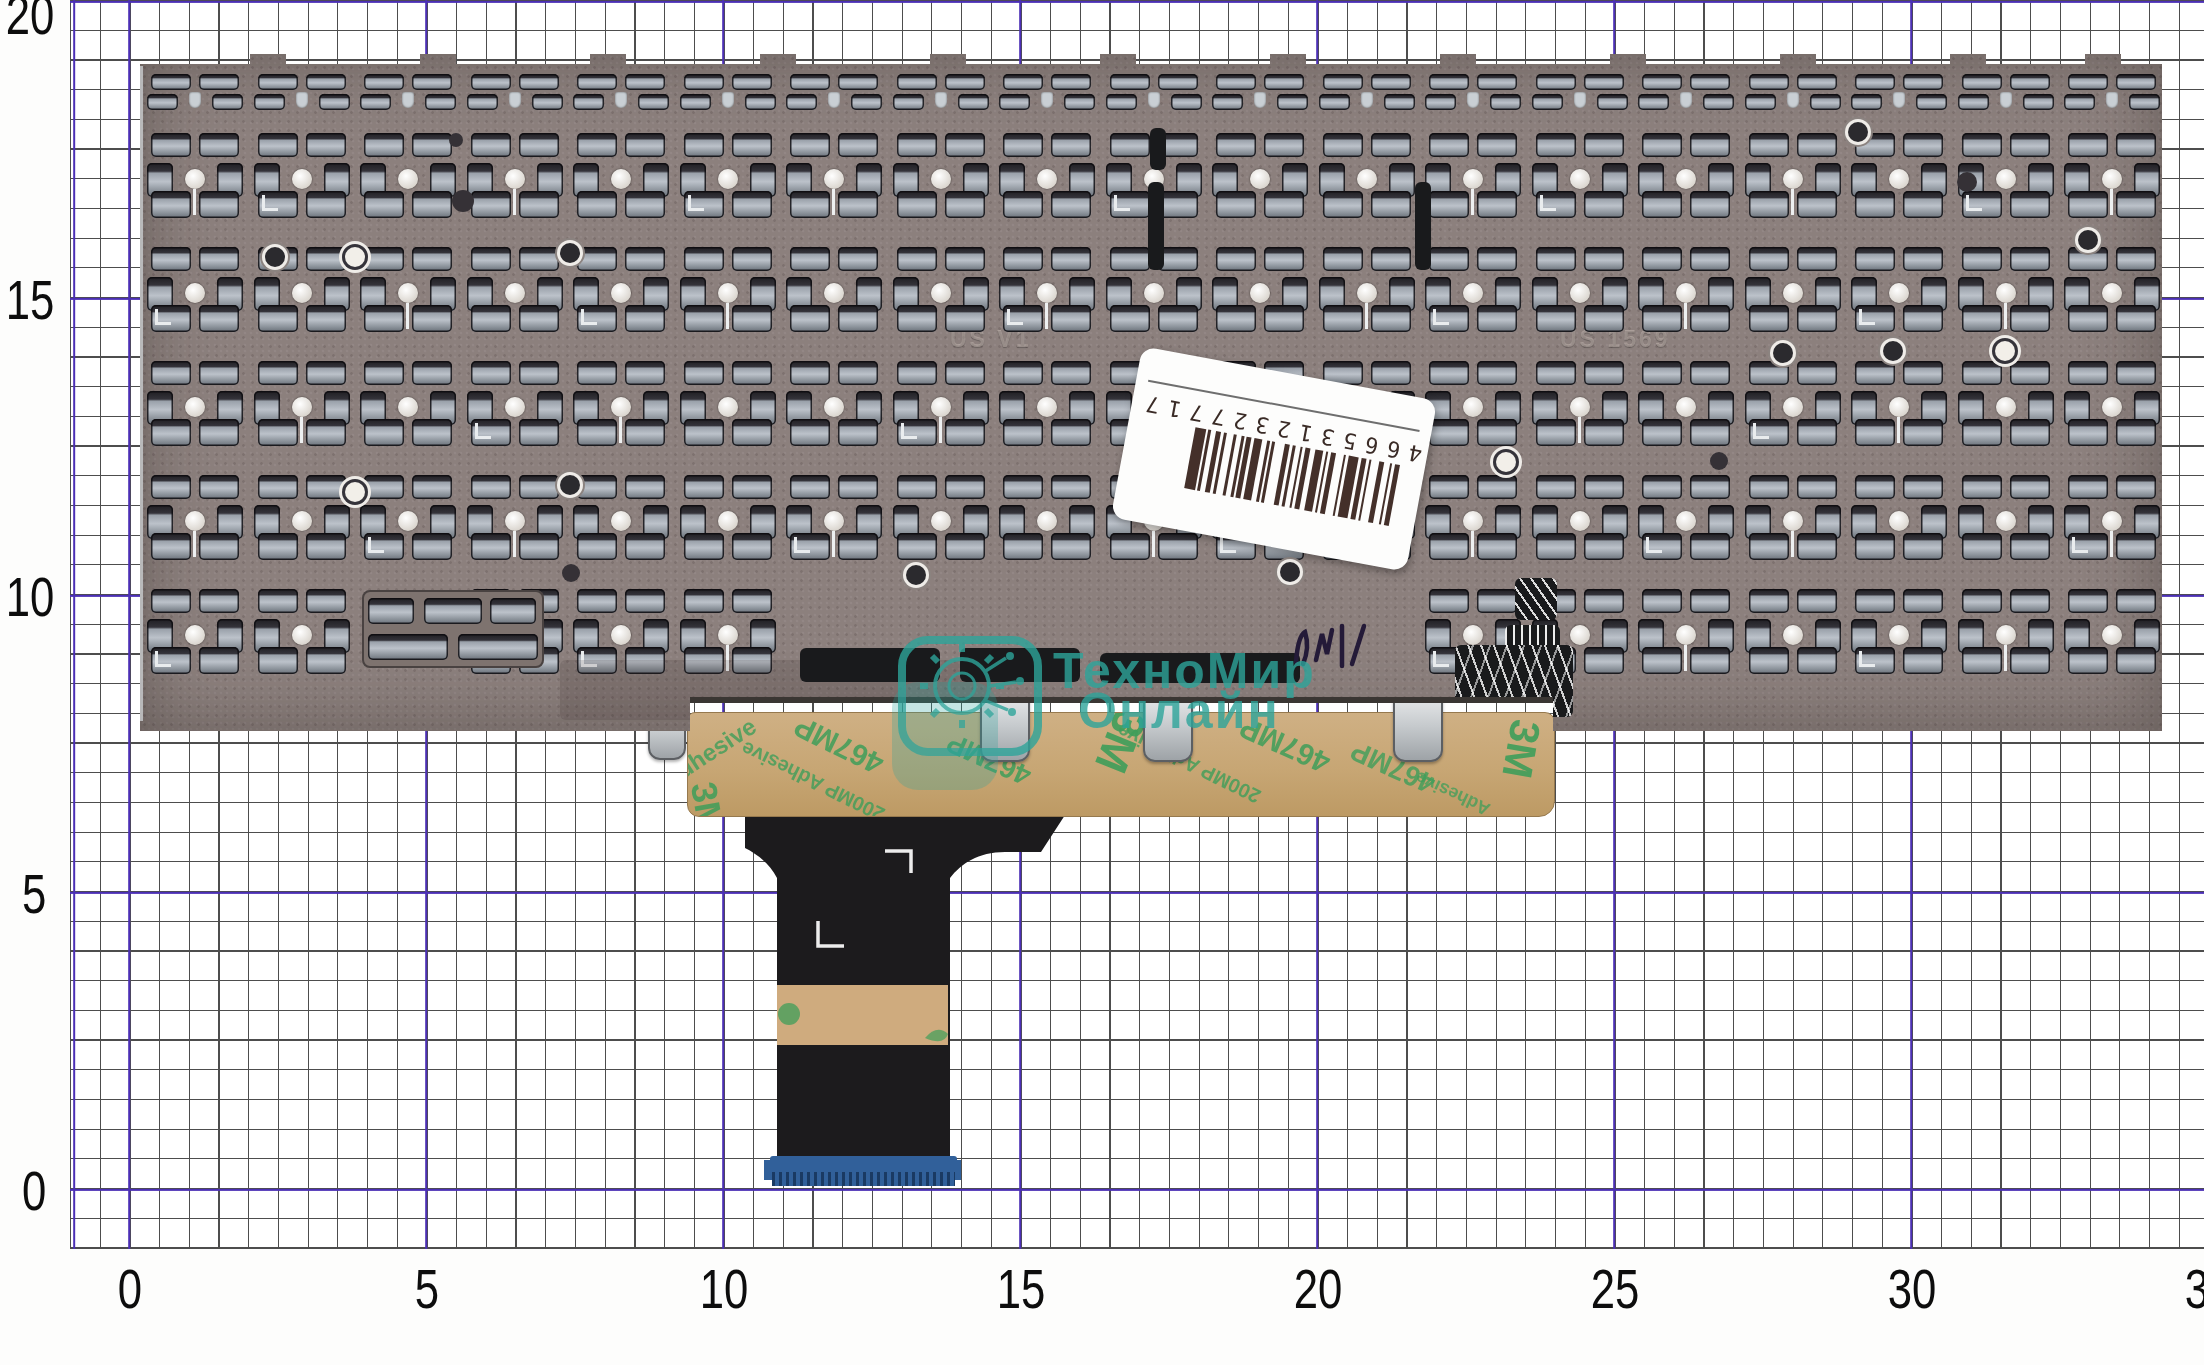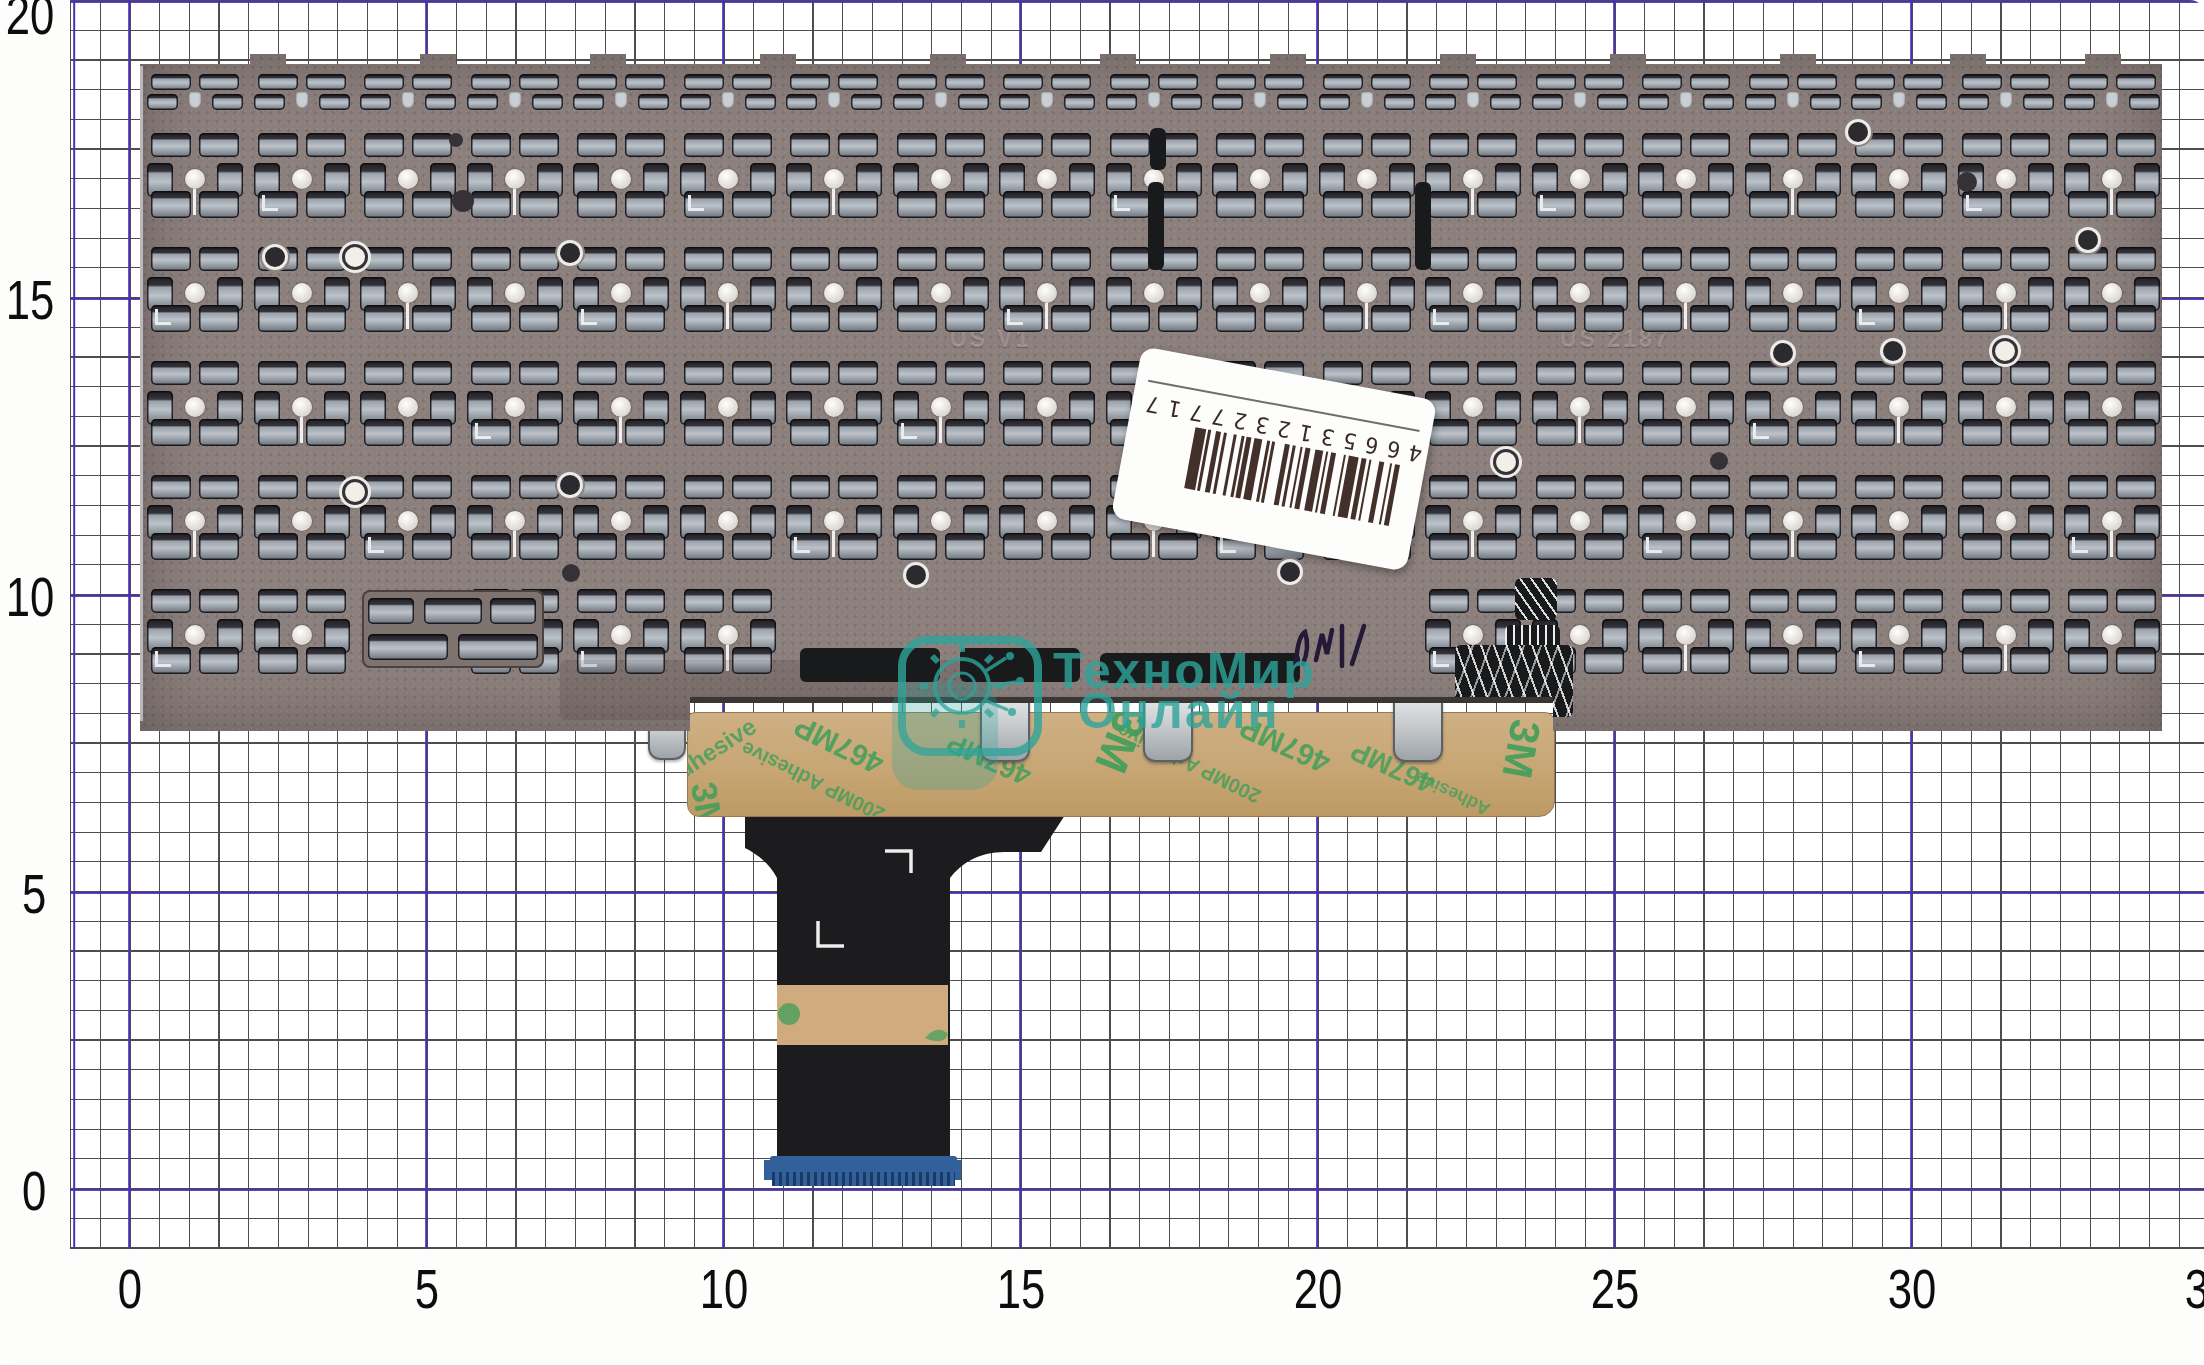--- a/index.html
+++ b/index.html
@@ -1,17 +1,17 @@
 <!DOCTYPE html>
 <html><head>
 <meta charset="utf-8">
 <style>
   html,body{margin:0;padding:0;background:#ffffff;}
   #stage{position:relative;width:2204px;height:1365px;overflow:hidden;background:#fdfdfc;
-         font-family:"Liberation Sans",sans-serif;border-radius:14px;}
+         font-family:"Liberation Sans",sans-serif;}
   
   #grid{position:absolute;left:70px;top:0;width:2134px;height:1249px;background-color:#fff;
     background-image:
       repeating-linear-gradient(to right,#4b2fb5 0,#4b2fb5 2.4px,transparent 2.4px,transparent 297px),
       repeating-linear-gradient(to bottom,#4b2fb5 0,#4b2fb5 2.4px,transparent 2.4px,transparent 297px),
       repeating-linear-gradient(to right,#4d4d4d 0,#4d4d4d 1.2px,transparent 1.2px,transparent 29.7px),
       repeating-linear-gradient(to bottom,#4d4d4d 0,#4d4d4d 1.2px,transparent 1.2px,transparent 29.7px);
     background-position:58.2px 0,0 0.9px,0 0,0 0;}
   .axlab{position:absolute;color:#0d0d0d;font-size:56px;font-weight:400;
          transform:translate(-50%,-50%) scaleX(.78);white-space:nowrap;}
@@ -127,21 +127,21 @@
     </div>
   <div class="tab" style="left:980px;top:682px;"></div>
   <div class="tab" style="left:1143px;top:682px;"></div>
   <div class="tab" style="left:1393px;top:682px;"></div>
   <div class="tab" style="left:648px;top:700px;width:34px;height:56px;"></div>
   <div class="abs" style="left:690px;top:697px;width:863px;height:6px;background:#3a3633;z-index:6;"></div>
 
   <div id="plate" style="clip-path: polygon(0px 10px, 110px 10px, 110px 0px, 146px 0px, 146px 10px, 280px 10px, 280px 0px, 316px 0px, 316px 10px, 450px 10px, 450px 0px, 486px 0px, 486px 10px, 620px 10px, 620px 0px, 656px 0px, 656px 10px, 790px 10px, 790px 0px, 826px 0px, 826px 10px, 960px 10px, 960px 0px, 996px 0px, 996px 10px, 1130px 10px, 1130px 0px, 1166px 0px, 1166px 10px, 1300px 10px, 1300px 0px, 1336px 0px, 1336px 10px, 1470px 10px, 1470px 0px, 1506px 0px, 1506px 10px, 1640px 10px, 1640px 0px, 1676px 0px, 1676px 10px, 1810px 10px, 1810px 0px, 1846px 0px, 1846px 10px, 1945px 10px, 1945px 0px, 1981px 0px, 1981px 10px, 2022px 10px, 2022px 677px, 1413px 677px, 1413px 646px, 550px 646px, 550px 677px, 0px 677px);">
     <div id="plate-edge"></div>
     <div class="engv" style="left:810px;top:272px;">US V1</div>
-    <div class="engv" style="left:1420px;top:272px;">US 2187</div>
+    <div class="engv" style="left:1420px;top:272px;">US 1569</div>
   <div class="kc" style="left: 7px; top: 16px; width: 96px; height: 42px;">
         <div class="sl" style="left: 4px; top: 4px; width: 40px; height: 16px;"></div>
         <div class="sl" style="left: 52px; top: 4px; width: 40px; height: 16px;"></div>
         <div class="sl" style="left: 0px; top: 24px; width: 31px; height: 16px;"></div>
         <div class="sl" style="left: 65px; top: 24px; width: 31px; height: 16px;"></div>
         <div style="position: absolute; left: 42px; top: 22px; width: 12px; height: 16px; background: rgb(201, 207, 212); border-radius: 4px 4px 8px 8px; box-shadow: rgb(85, 85, 85) 0px 0px 2px inset;"></div>
       </div>
       <div class="kc" style="left: 113.5px; top: 16px; width: 96px; height: 42px;">
         <div class="sl" style="left: 4px; top: 4px; width: 40px; height: 16px;"></div>
         <div class="sl" style="left: 52px; top: 4px; width: 40px; height: 16px;"></div>

